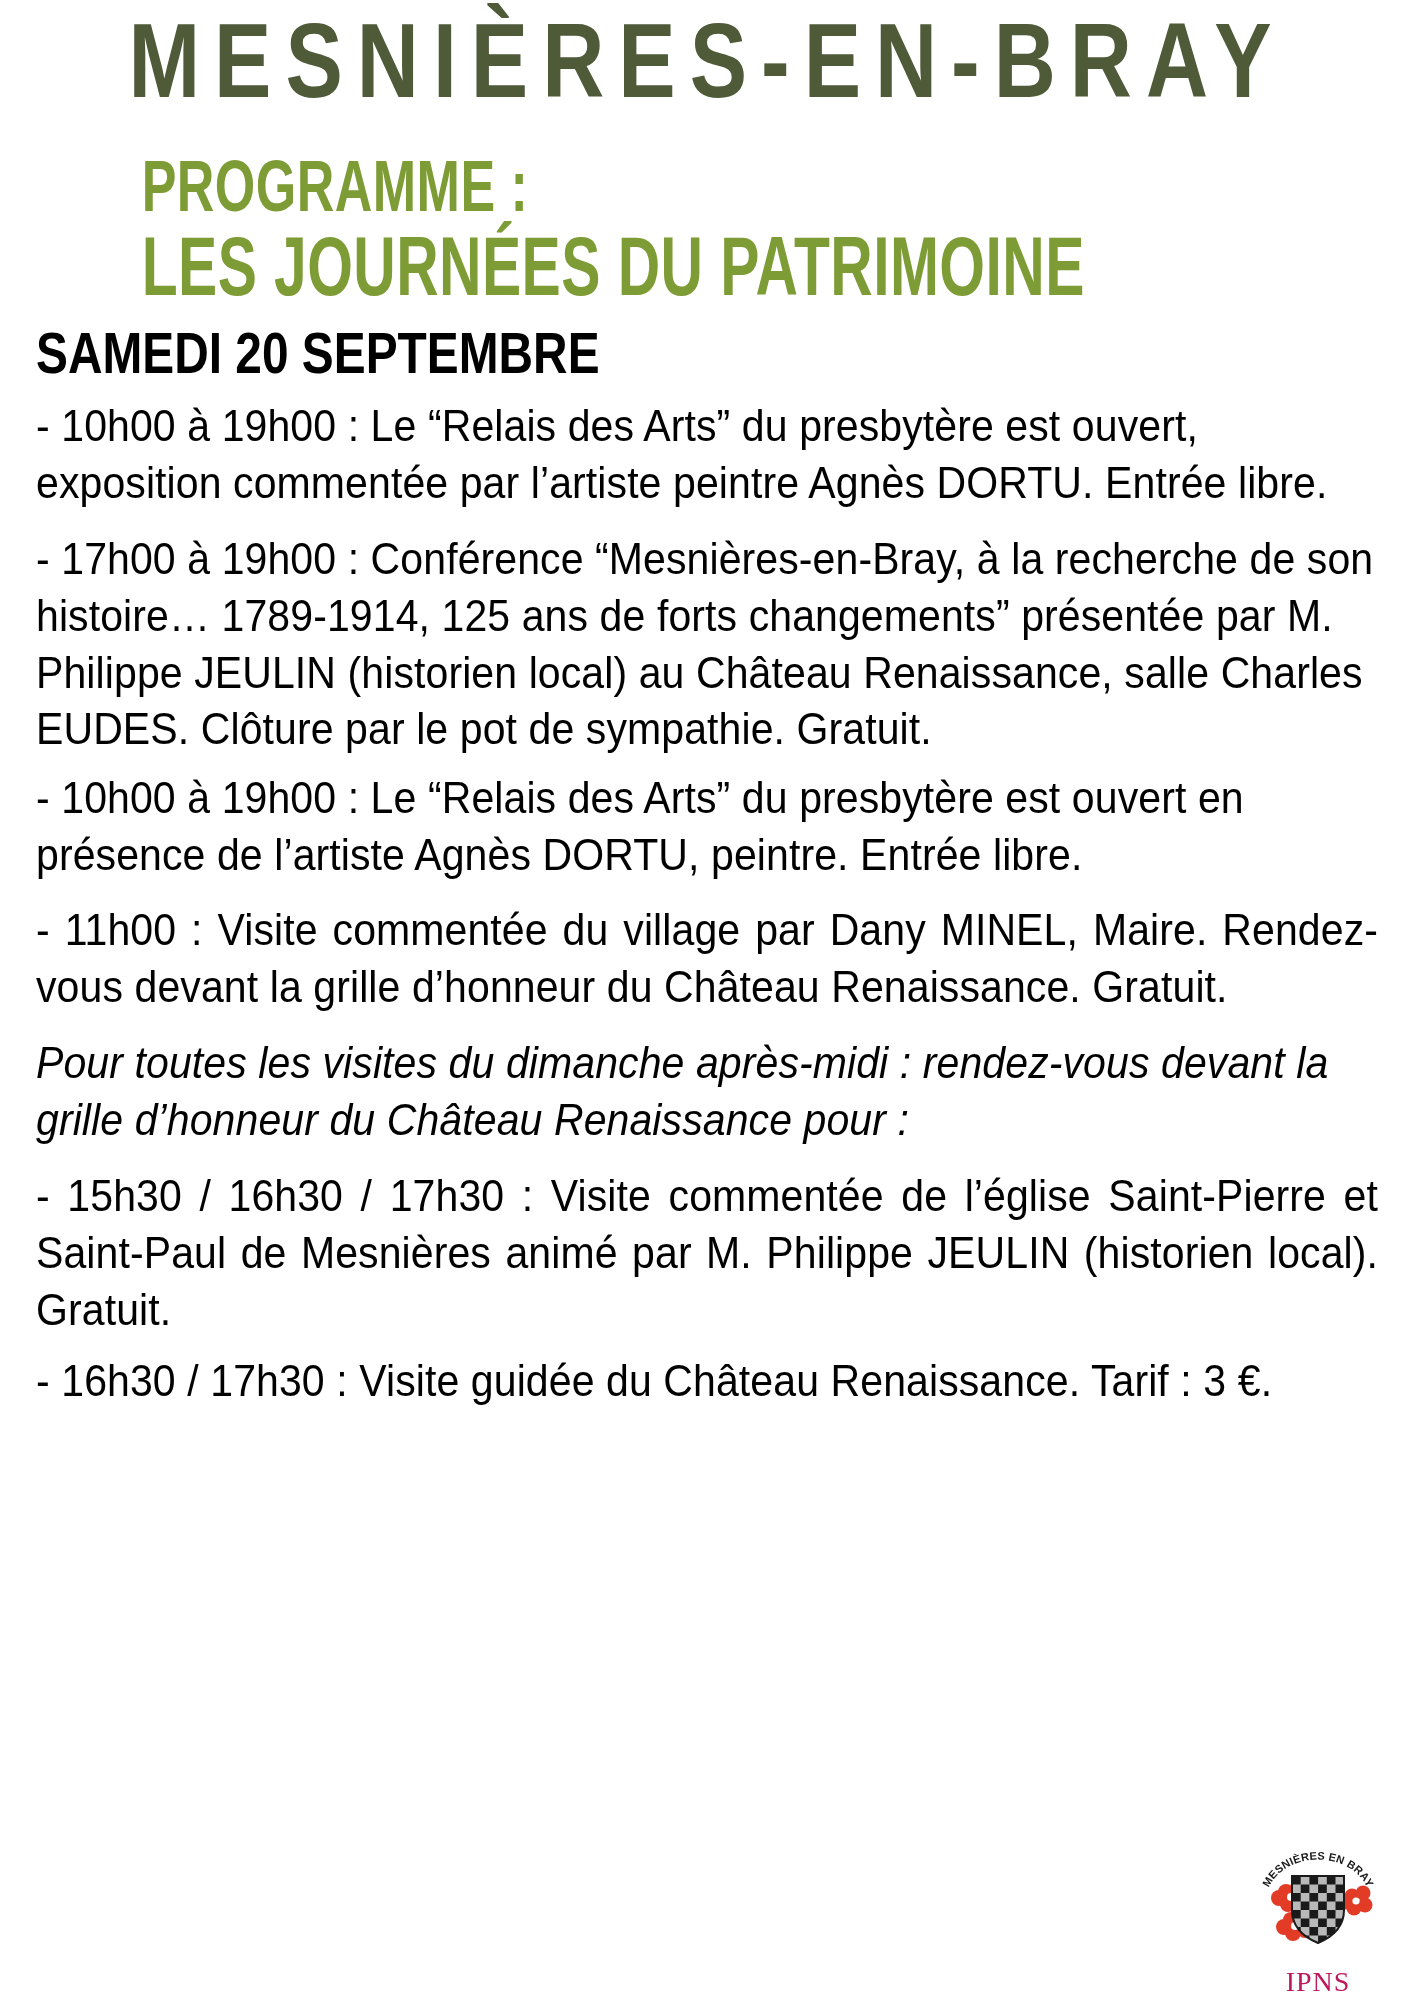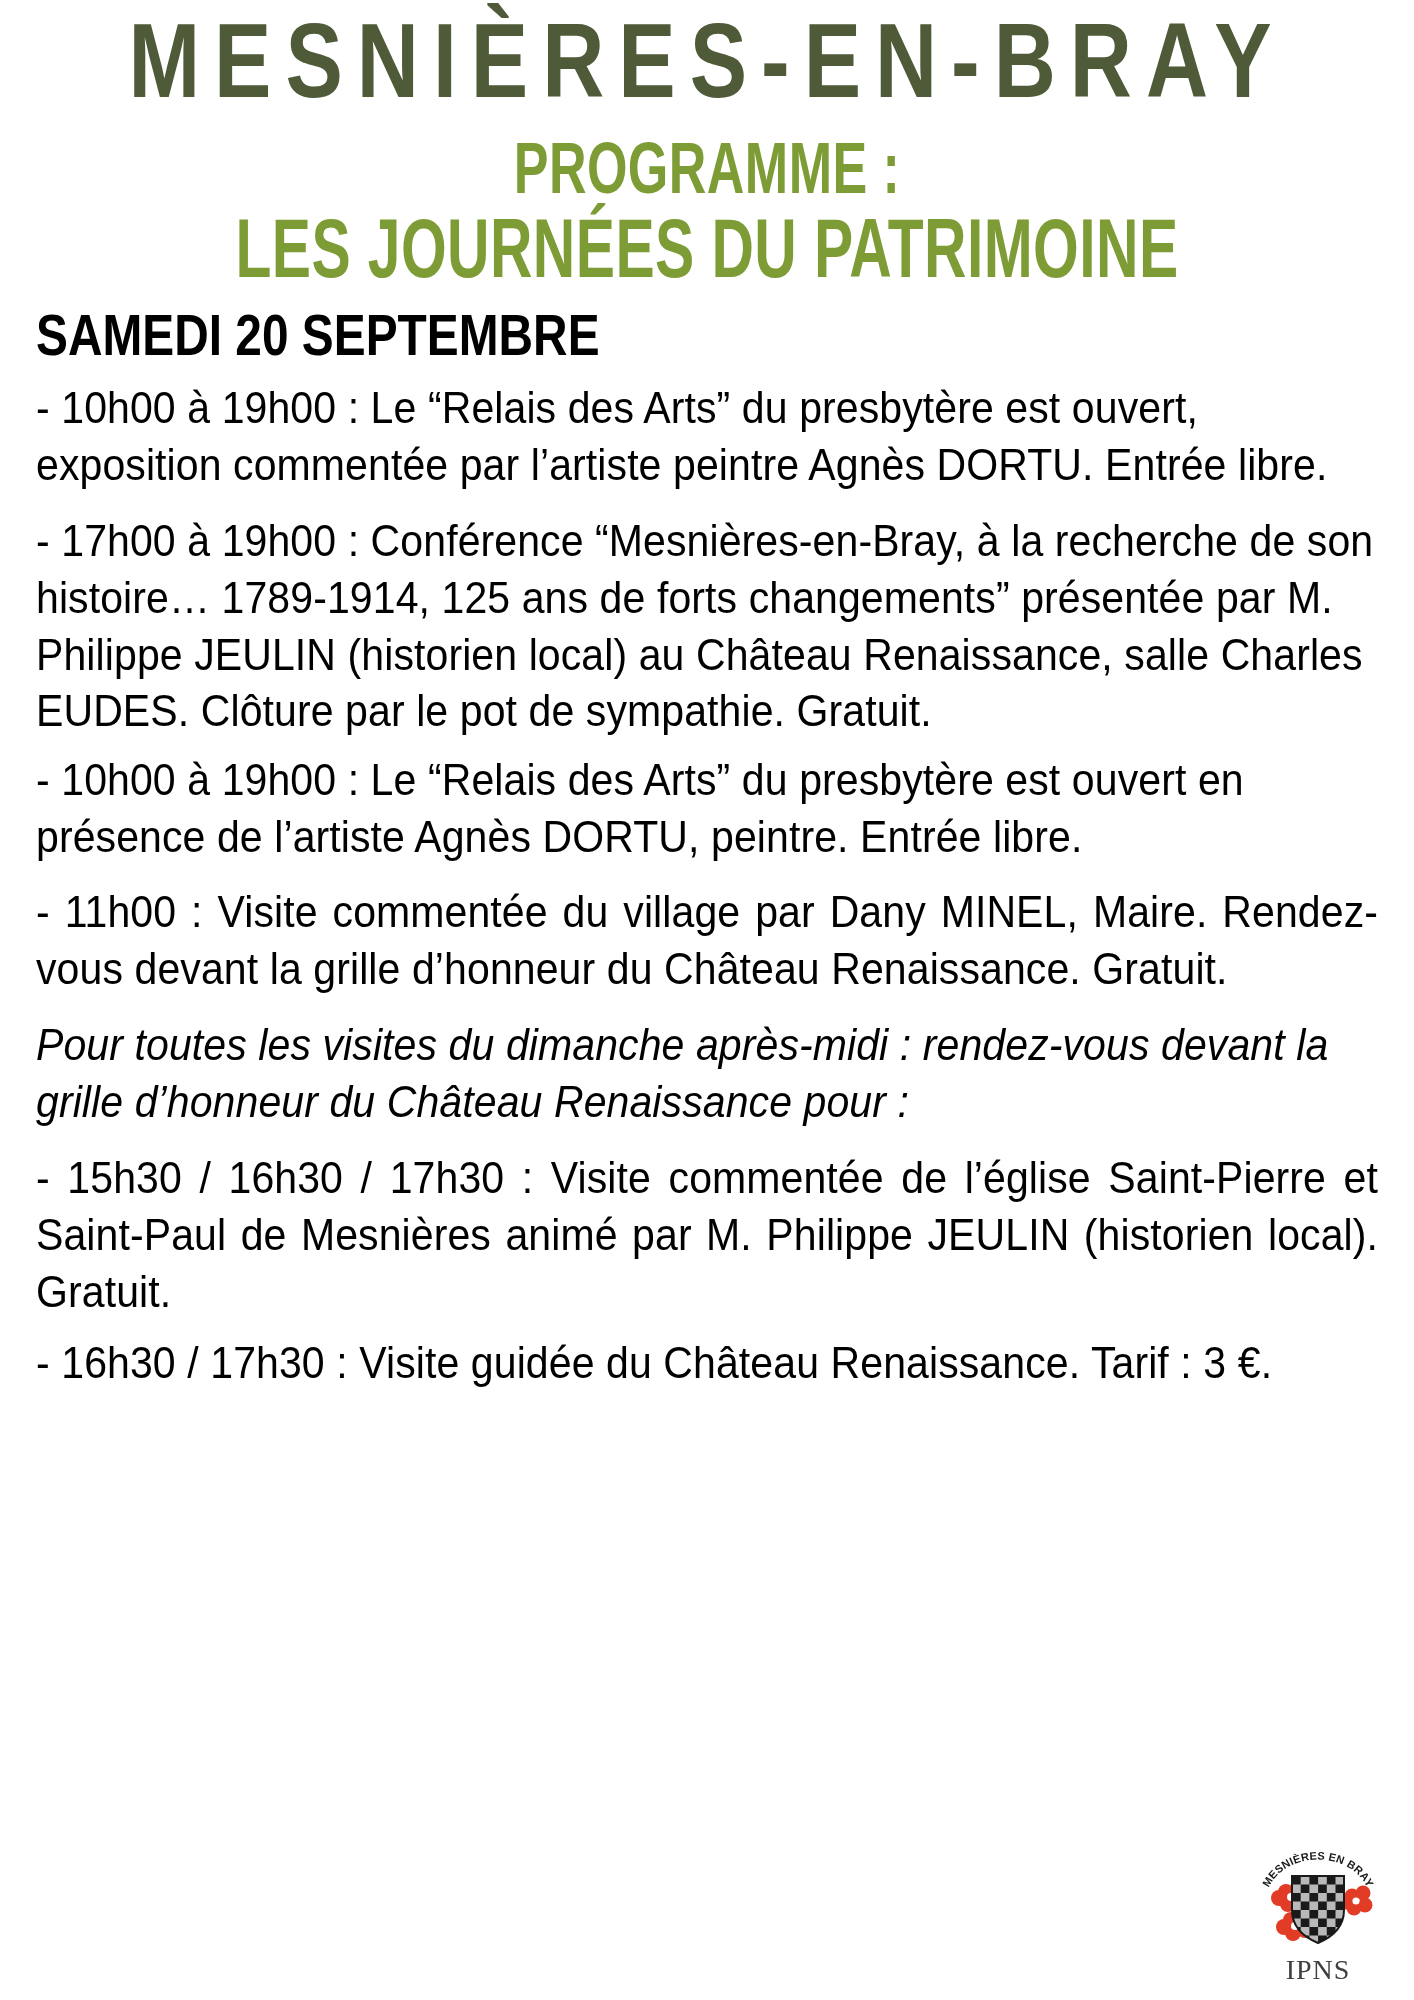--- a/index.html
+++ b/index.html
@@ -33,22 +33,22 @@
     font-size: 86px;
     line-height: 1.02;
     letter-spacing: 14px;
     margin: 8px 0 0 0;
     transform: scaleY(1.22) scaleX(1.0);
     transform-origin: top center;
     white-space: nowrap;
   }
 
   .title-sub-wrap {
-    margin-top: 34px;
-    text-align: center;
+    margin-top: 52px;
+    text-align: left;
   }
   .title-sub {
     color: #7e9c35;
     font-family: "Liberation Sans Narrow", "Liberation Sans", sans-serif;
     font-weight: 700;
     font-size: 62px;
     line-height: 1.04;
     letter-spacing: 0.5px;
     transform: scaleX(0.84) scaleY(1.18);
     transform-origin: center top;
@@ -105,23 +105,23 @@
   .logo-mark {
     position: relative;
     width: 140px;
     height: 110px;
     margin: 0 auto;
   }
   .logo-ipns {
     font-family: "Liberation Serif", serif;
     font-size: 28px;
     letter-spacing: 1px;
-    color: #404040;
+    color: #be185d;
     line-height: 1;
-    margin-top: 2px;
+    margin-top: 14px;
   }
 </style>
 </head>
 <body>
 
 <div class="page">
 
   <h1 class="title-main">MESNIÈRES-EN-BRAY</h1>
 
   <div class="title-sub-wrap">

